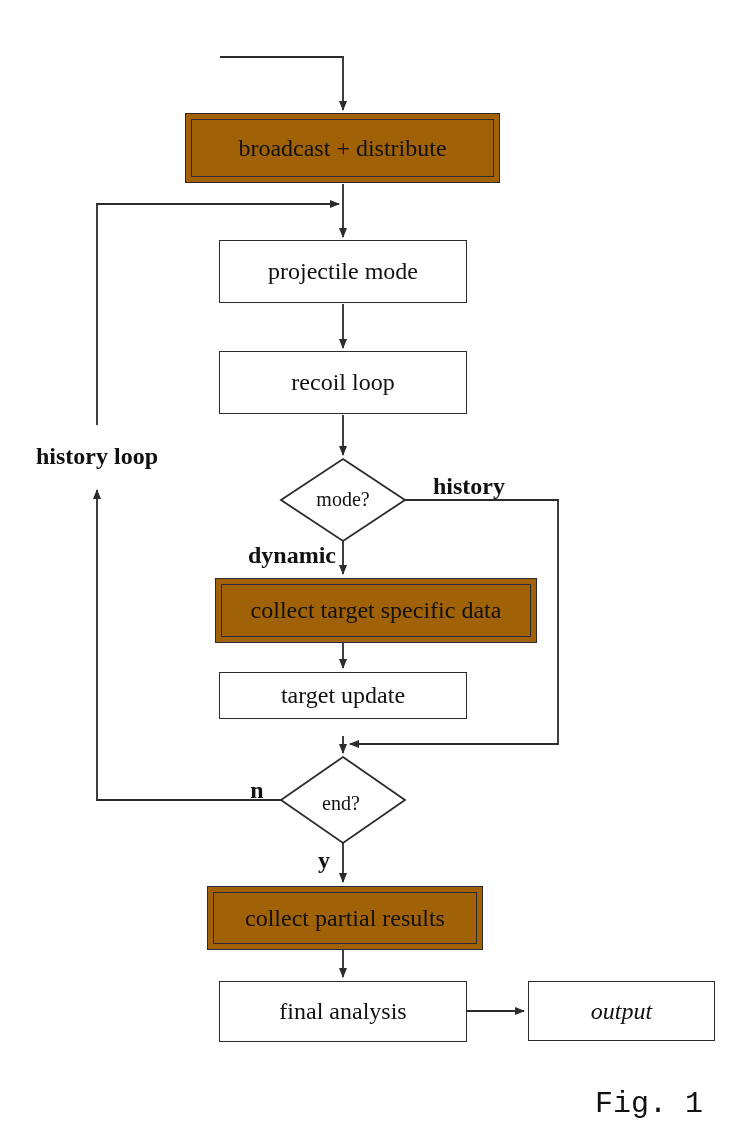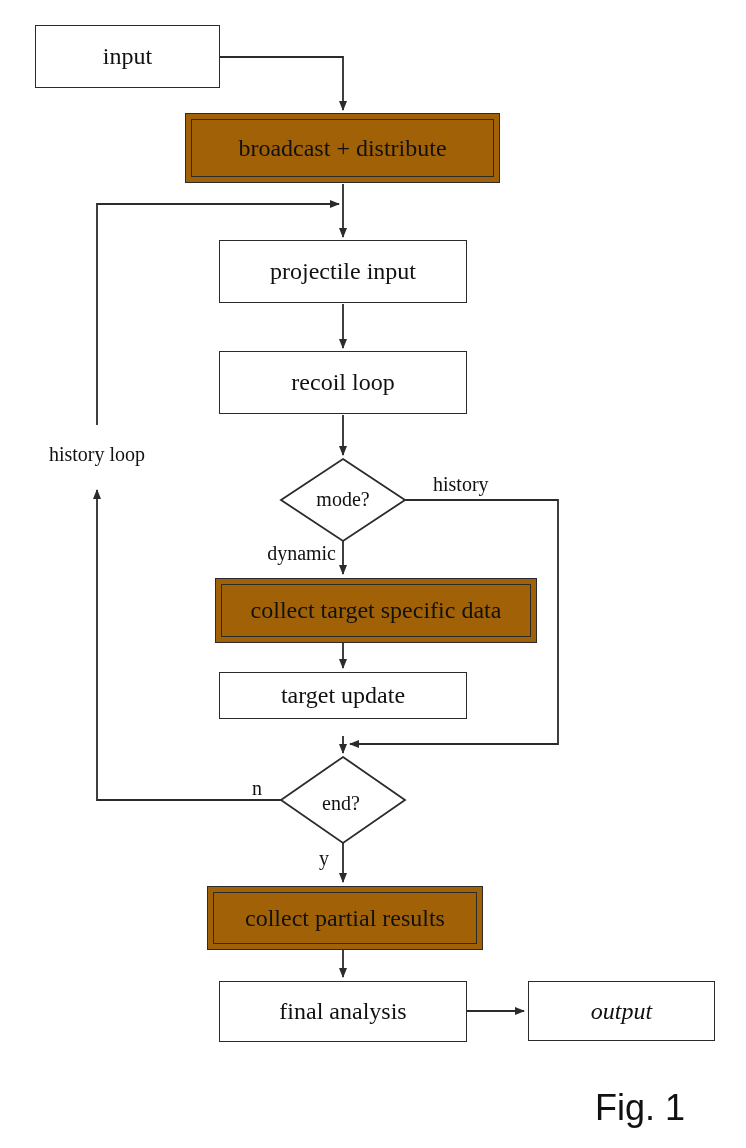--- a/index.html
+++ b/index.html
@@ -54,39 +54,40 @@
     box-sizing: border-box;
     border: 1.8px solid #2b2b2b;
     display: flex;
     align-items: center;
     justify-content: center;
     font-size: 24px;
     white-space: nowrap;
   }
   .lbl {
     position: absolute;
-    font-size: 20px;
+    font-size: 24px;
     white-space: nowrap;
     line-height: 1;
+    font-weight: bold;
   }
   .lbl.center { text-align: center; }
   .lbl.right { text-align: right; }
   .diamond-label {
     position: absolute;
     width: 124px;
     text-align: center;
     font-size: 20px;
     line-height: 1;
   }
   .fig-caption {
     position: absolute;
     left: 595px;
     top: 1087px;
-    font-family: Liberation Sans, sans-serif;
-    font-size: 36px;
+    font-family: Liberation Mono, monospace;
+    font-size: 30px;
     color: #111111;
     white-space: nowrap;
   }
 </style>
 </head>
 <body>
 
 <div class="canvas">
 
   <svg class="edge-layer" viewBox="0 0 746 1148">
@@ -119,32 +120,29 @@
     <polyline points="343,843 343,882" marker-end="url(#arw)"></polyline>
 
     <polyline points="343,950 343,977" marker-end="url(#arw)"></polyline>
 
     <polyline points="467,1011 524,1011" marker-end="url(#arw)"></polyline>
 
     <polygon class="diamond" points="343,459 405,500 343,541 281,500"></polygon>
     <polygon class="diamond" points="343,757 405,800 343,843 281,800"></polygon>
   </svg>
 
-  <div class="box" style="left:35px; top:25px; width:185px; height:63px;">
-    <span>input</span>
-  </div>
 
   <div class="dbox" style="left:185px; top:113px; width:315px; height:70px;">
     <div class="inner">
       <span>broadcast + distribute</span>
     </div>
   </div>
 
   <div class="box" style="left:219px; top:240px; width:248px; height:63px;">
-    <span>projectile input</span>
+    <span>projectile mode</span>
   </div>
 
   <div class="box" style="left:219px; top:351px; width:248px; height:63px;">
     <span>recoil loop</span>
   </div>
 
   <div class="dbox" style="left:183px; top:578px; width:322px; height:65px;margin-left:32px;">
     <div class="inner">
       <span>collect target specific data</span>
     </div>

